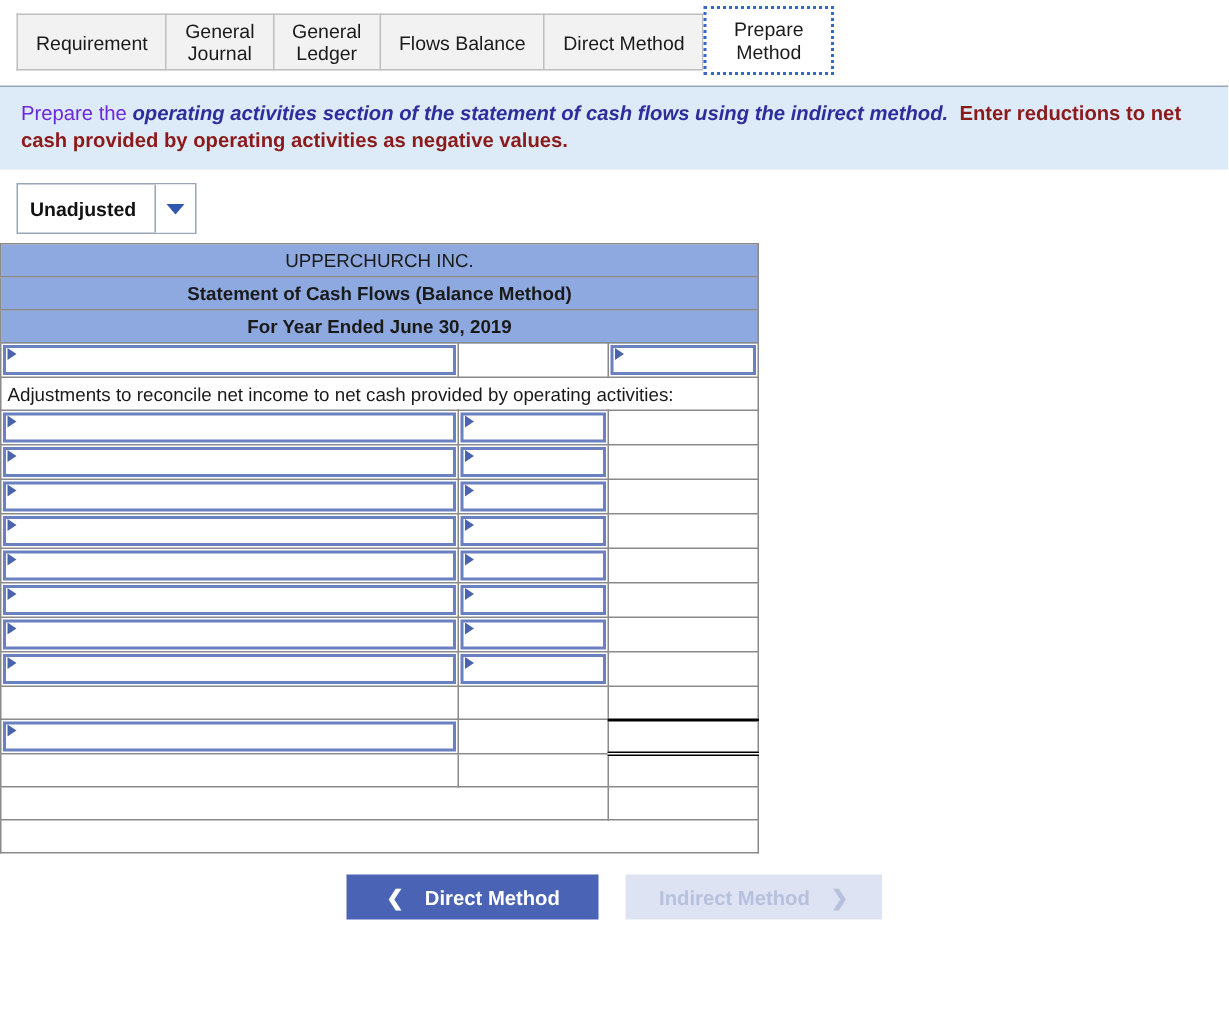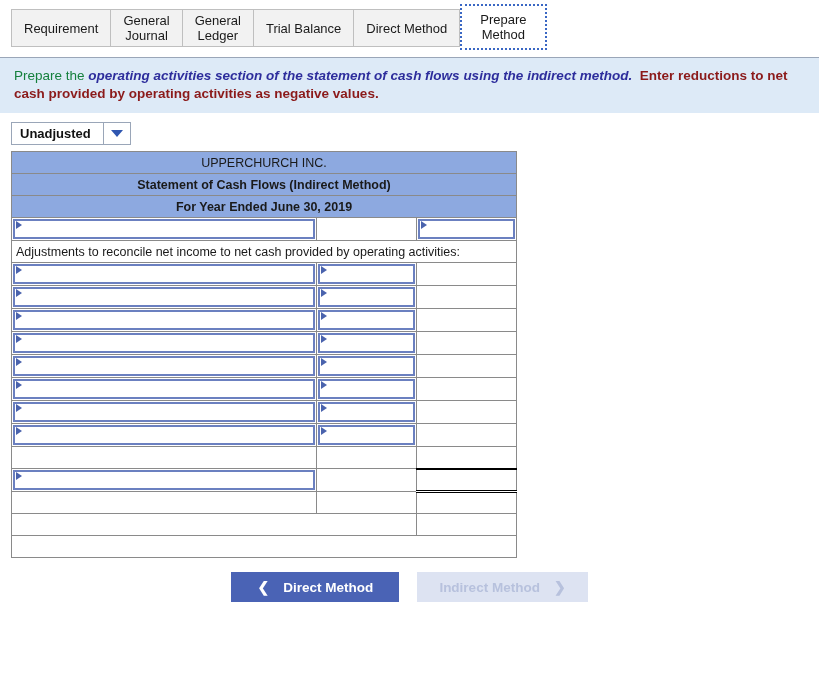--- a/index.html
+++ b/index.html
@@ -62,32 +62,32 @@
 
   
   .banner {
     background: #ddeaf7;
     padding: 9px 14px 10px 14px;
     line-height: 18px;
     font-size: 13.5px;
     color: #2a2a6a;
     box-sizing: border-box;
   }
-  .banner .plain  { color: #15803d; }
+  .banner .plain  { color: #6d28d9; }
   .banner .bolder { font-weight: bold; font-style: italic; color: #2d2d9c; text-align: right; }
   .banner .warn   { font-weight: bold; color: #8b1a1a; }
 
   
   .toolbar {
     padding: 9px 0 6px 11px;
   }
   .select {
     display: inline-flex;
     align-items: stretch;
-    height: 23px;
+    height: 34px;
     border: 1px solid #9aa6b8;
     background: #ffffff;
     box-sizing: border-box;
     cursor: pointer;
   }
   .select-value {
     display: flex;
     align-items: center;
     padding: 0 12px 0 8px;
     font-weight: bold;
@@ -105,21 +105,20 @@
   }
   .caret-down {
     width: 0; height: 0;
     border-left: 6px solid transparent;
     border-right: 6px solid transparent;
     border-top: 7px solid #2f56b0;
   }
 
   
   .sheet {
-    margin-left: 11px;
     width: 505px;
     border-collapse: collapse;
     table-layout: fixed;
     background: #ffffff;
   }
   .sheet td {
     border: 1px solid #8a8a8a;
     height: 22px;
     padding: 0 3px;
     font-size: 12.5px;
@@ -208,21 +207,21 @@
     </div>
 
     <div class="tab">
       <span>
         <span>General</span><br>
         <span>Ledger</span>
       </span>
     </div>
 
     <div class="tab">
-      <span>Trial Balance</span>
+      <span>Flows Balance</span>
     </div>
 
     <div class="tab last-plain">
       <span>Direct Method</span>
     </div>
 
     <div class="tab active">
       <span>
         <span>Prepare</span><br>
         <span>Method</span>
@@ -251,21 +250,21 @@
     <col class="col-desc">
       <col class="col-mid">
       <col class="col-right">
   </colgroup>
   <tbody>
 
     <tr>
       <td class="hdr" colspan="3">UPPERCHURCH INC.</td>
     </tr>
     <tr>
-      <td class="hdr bold" colspan="3">Statement of Cash Flows (Indirect Method)</td>
+      <td class="hdr bold" colspan="3">Statement of Cash Flows (Balance Method)</td>
     </tr>
     <tr>
       <td class="hdr bold" colspan="3">For Year Ended June 30, 2019</td>
     </tr>
 
 
     <tr>
       <td class="cell-pad">
         <div class="inputbox"></div>
       </td>

